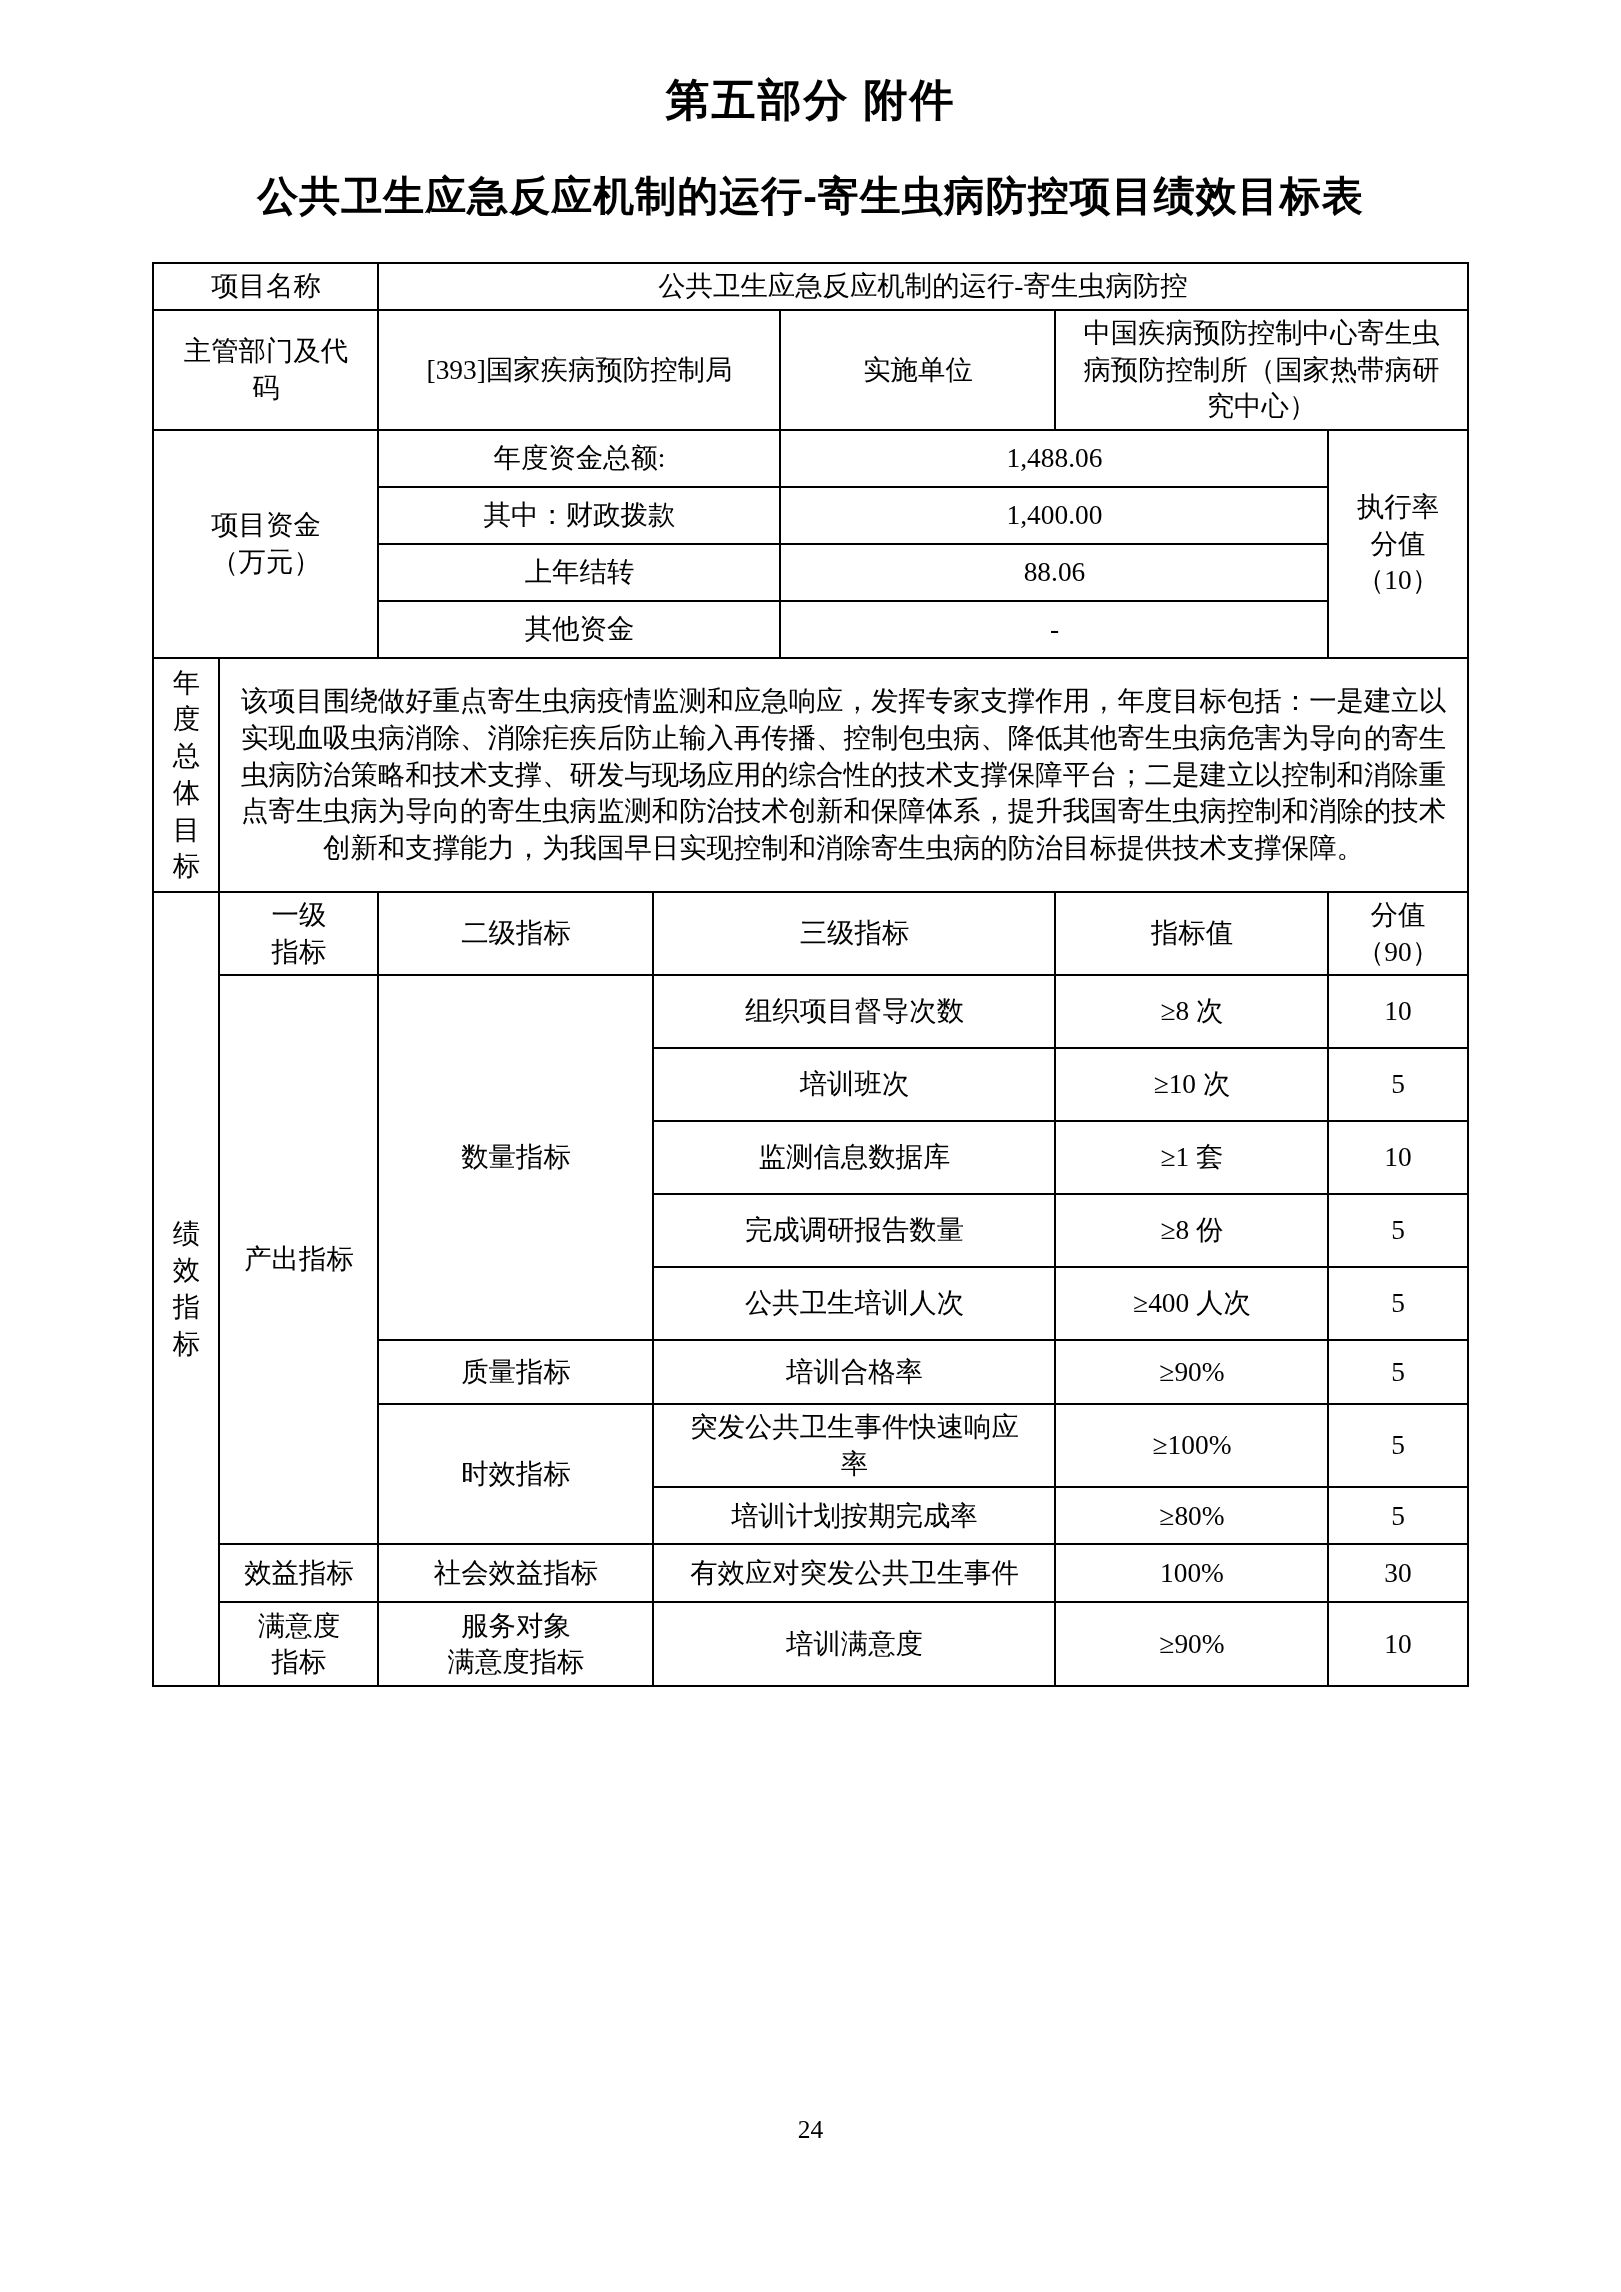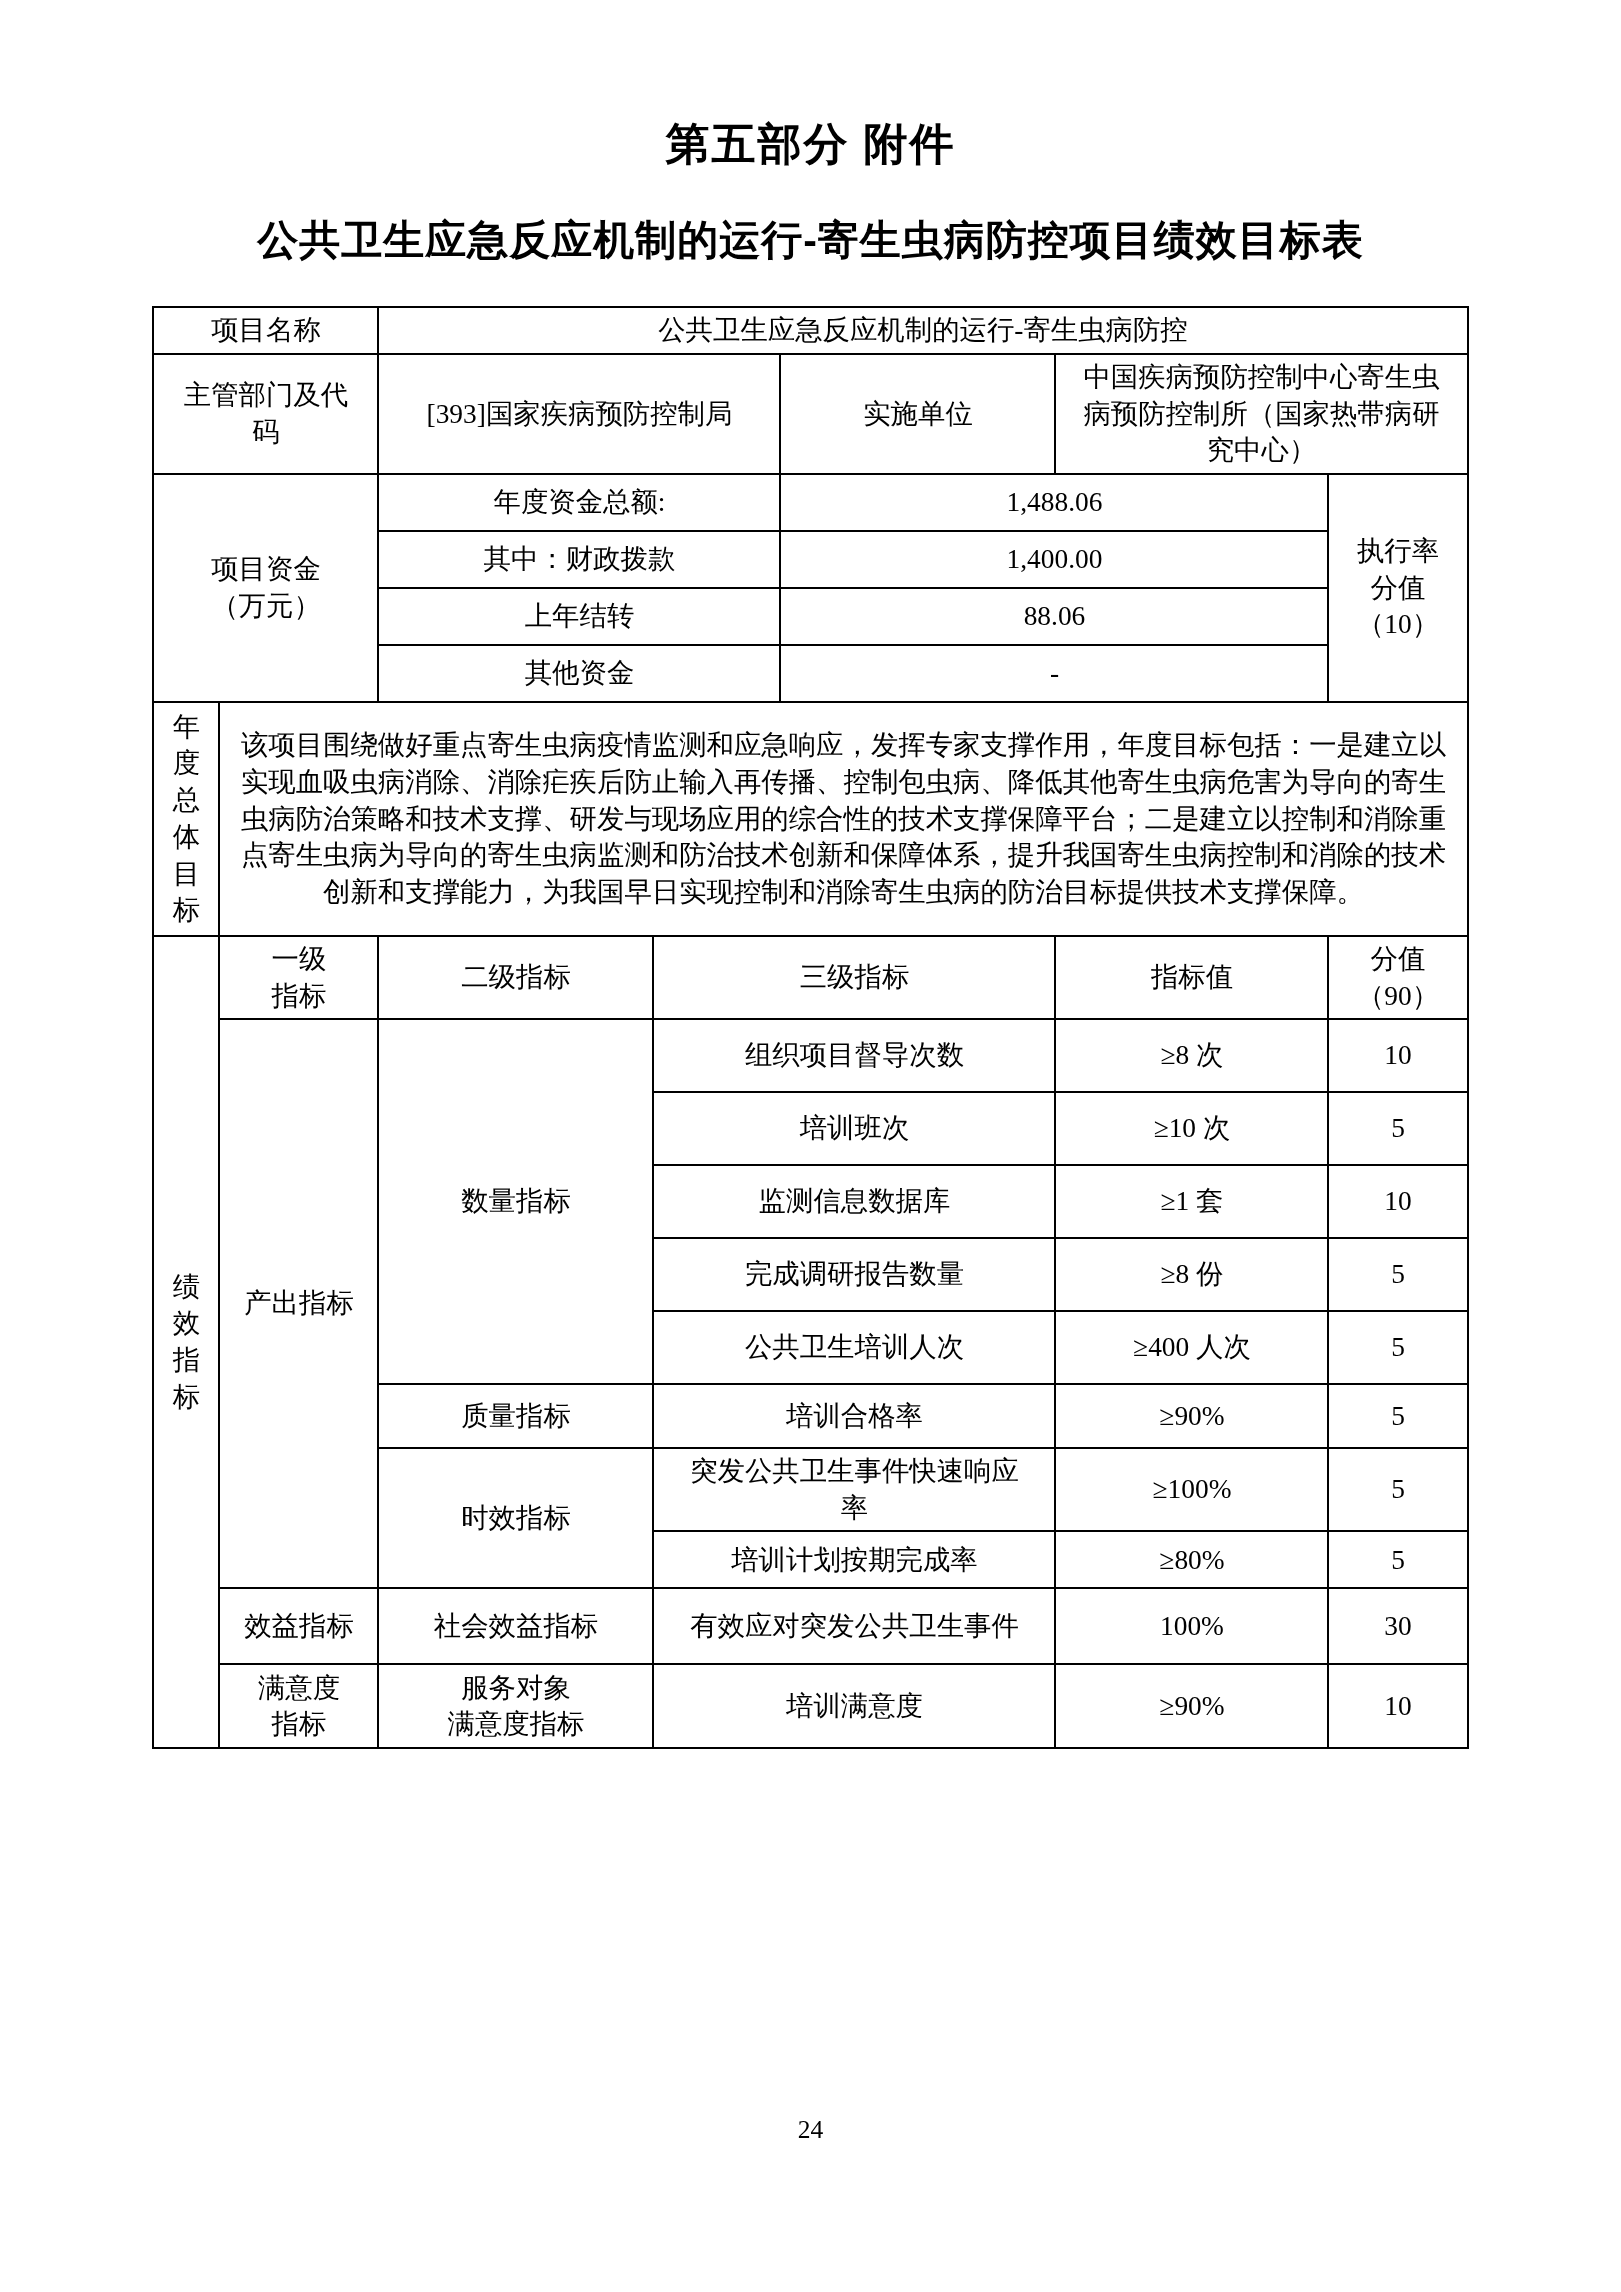--- a/index.html
+++ b/index.html
@@ -11,21 +11,21 @@
     position: relative;
     width: 1621px;
     height: 2293px;
     margin: 0 auto;
     background: #ffffff;
     color: #000000;
     font-family: "Liberation Serif", "DejaVu Serif", serif;
     overflow: hidden;
   }
   .section-title {
-    padding-top: 120px;
+    padding-top: 76px;
     text-align: center;
     font-family: "Liberation Sans", "DejaVu Sans", sans-serif;
     font-weight: 700;
     font-size: 44px;
     letter-spacing: 2px;
     line-height: 1.1;
   }
   .table-title {
     margin-top: 50px;
     text-align: center;
@@ -60,21 +60,21 @@
   
   tr.r-name       { height: 45px; }
   tr.r-dept       { height: 114px; }
   tr.r-fund       { height: 57px; }
   tr.r-goal       { height: 234px; }
   tr.r-head       { height: 80px; }
   tr.r-ind        { height: 73px; }
   tr.r-quality    { height: 64px; }
   tr.r-time1      { height: 79px; }
   tr.r-time2      { height: 57px; }
-  tr.r-benefit    { height: 76px; }
+  tr.r-benefit    { height: 58px; }
   tr.r-satisf     { height: 84px; }
 
   td.fund-name-first { text-align: left;  padding-left: 33px; }
   td.fund-name       { text-align: right; padding-right: 33px; }
   td.fund-value      { text-align: right; padding-right: 17.6px; }
 
   td.goal-label {
     vertical-align: top;
     padding-top: 9.8px;
     line-height: 38px;

